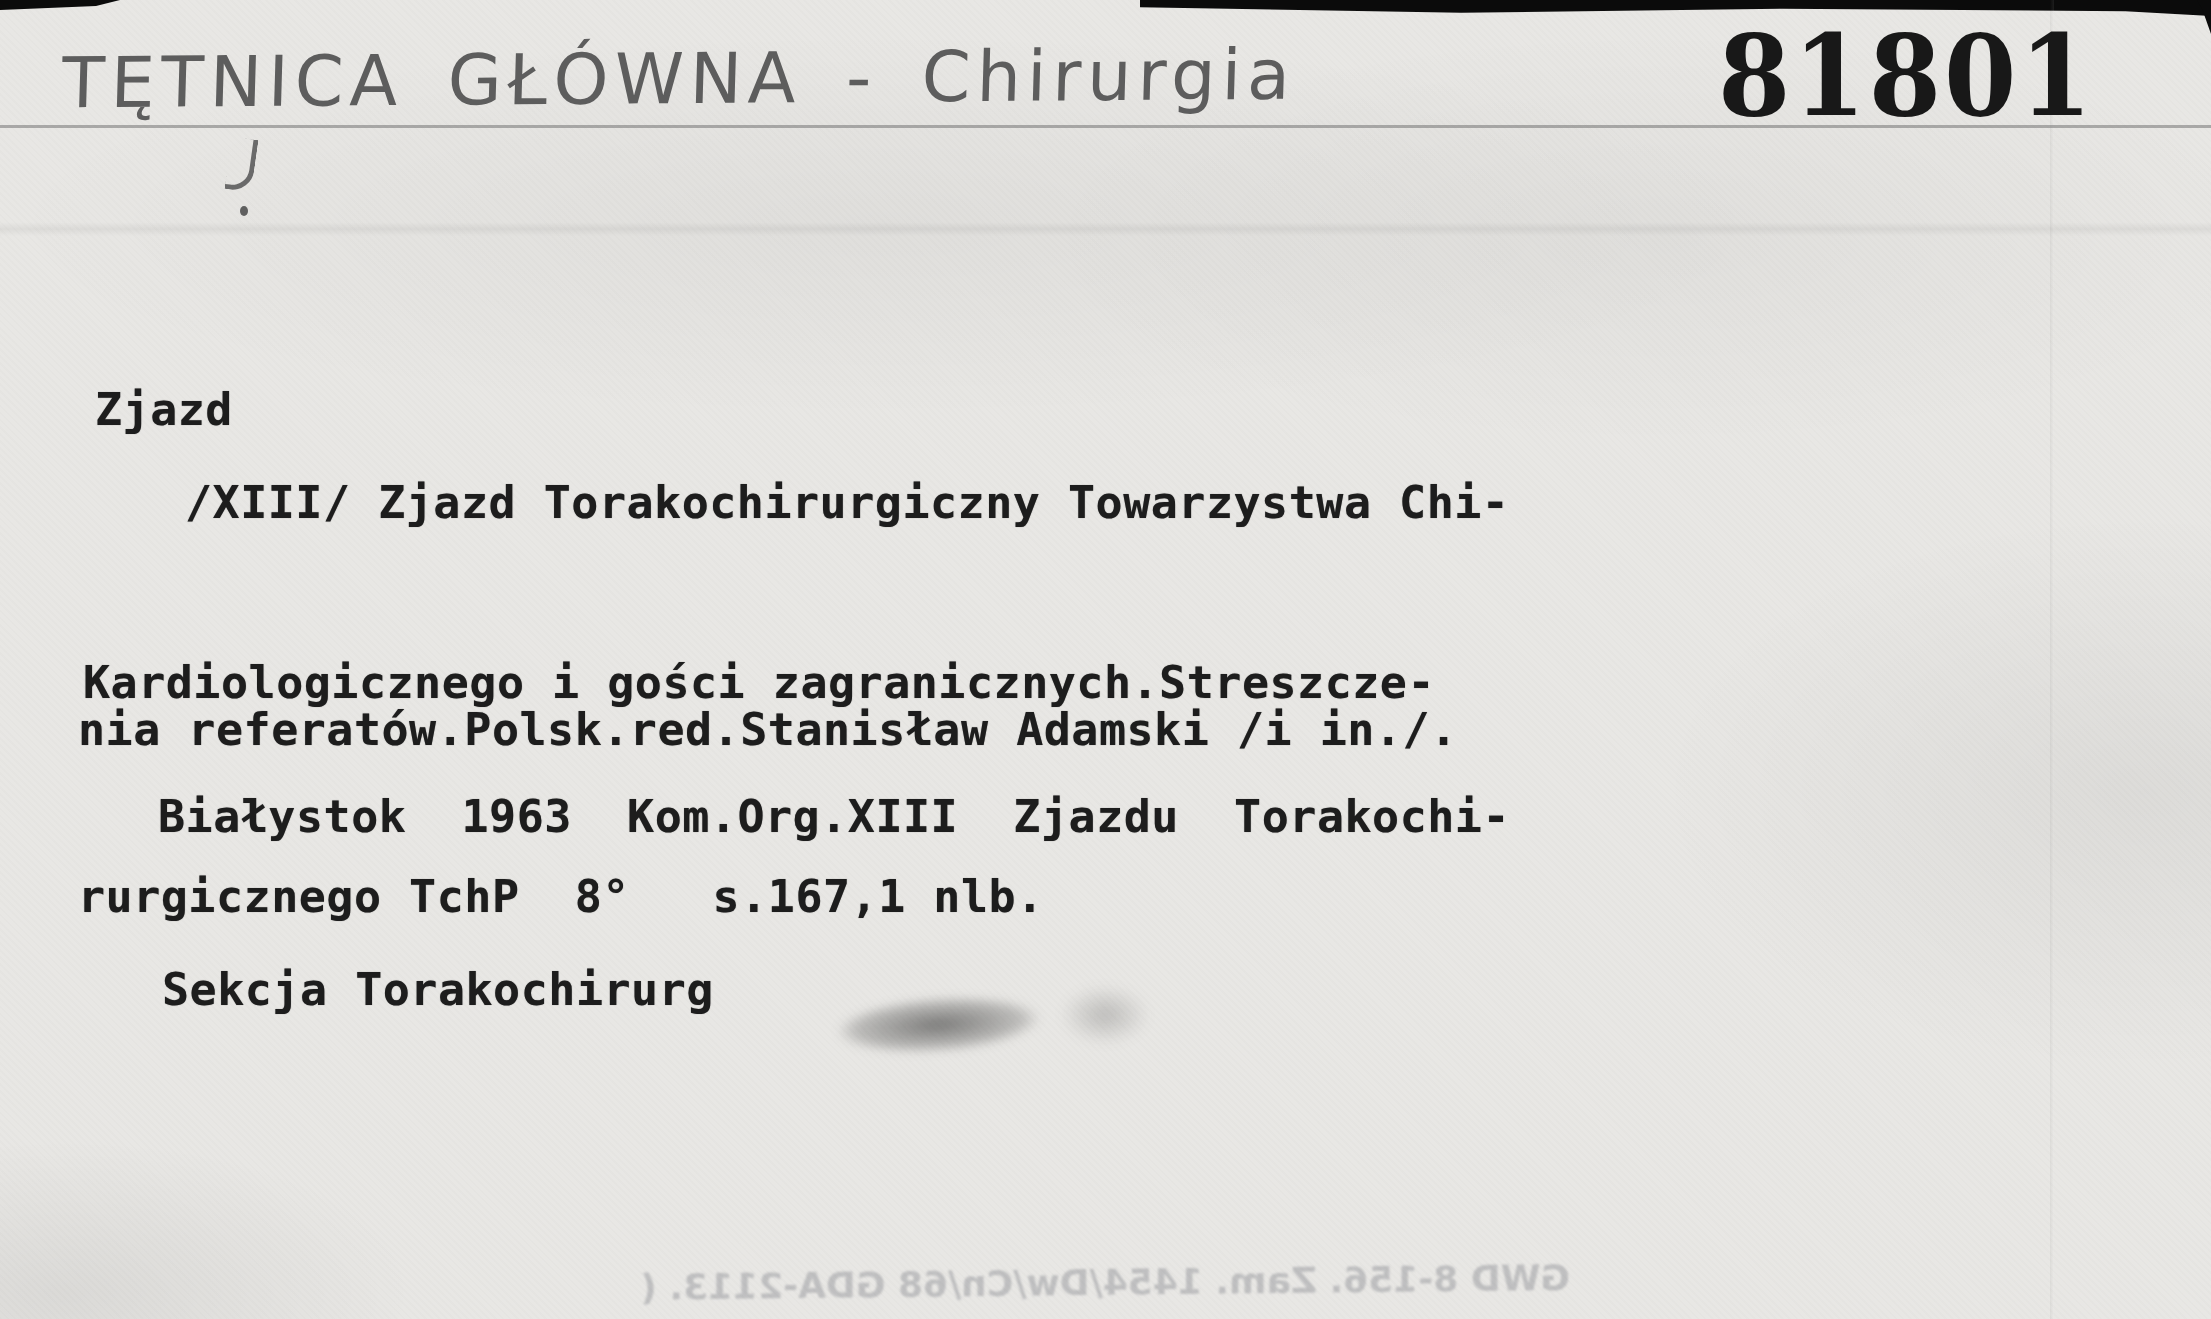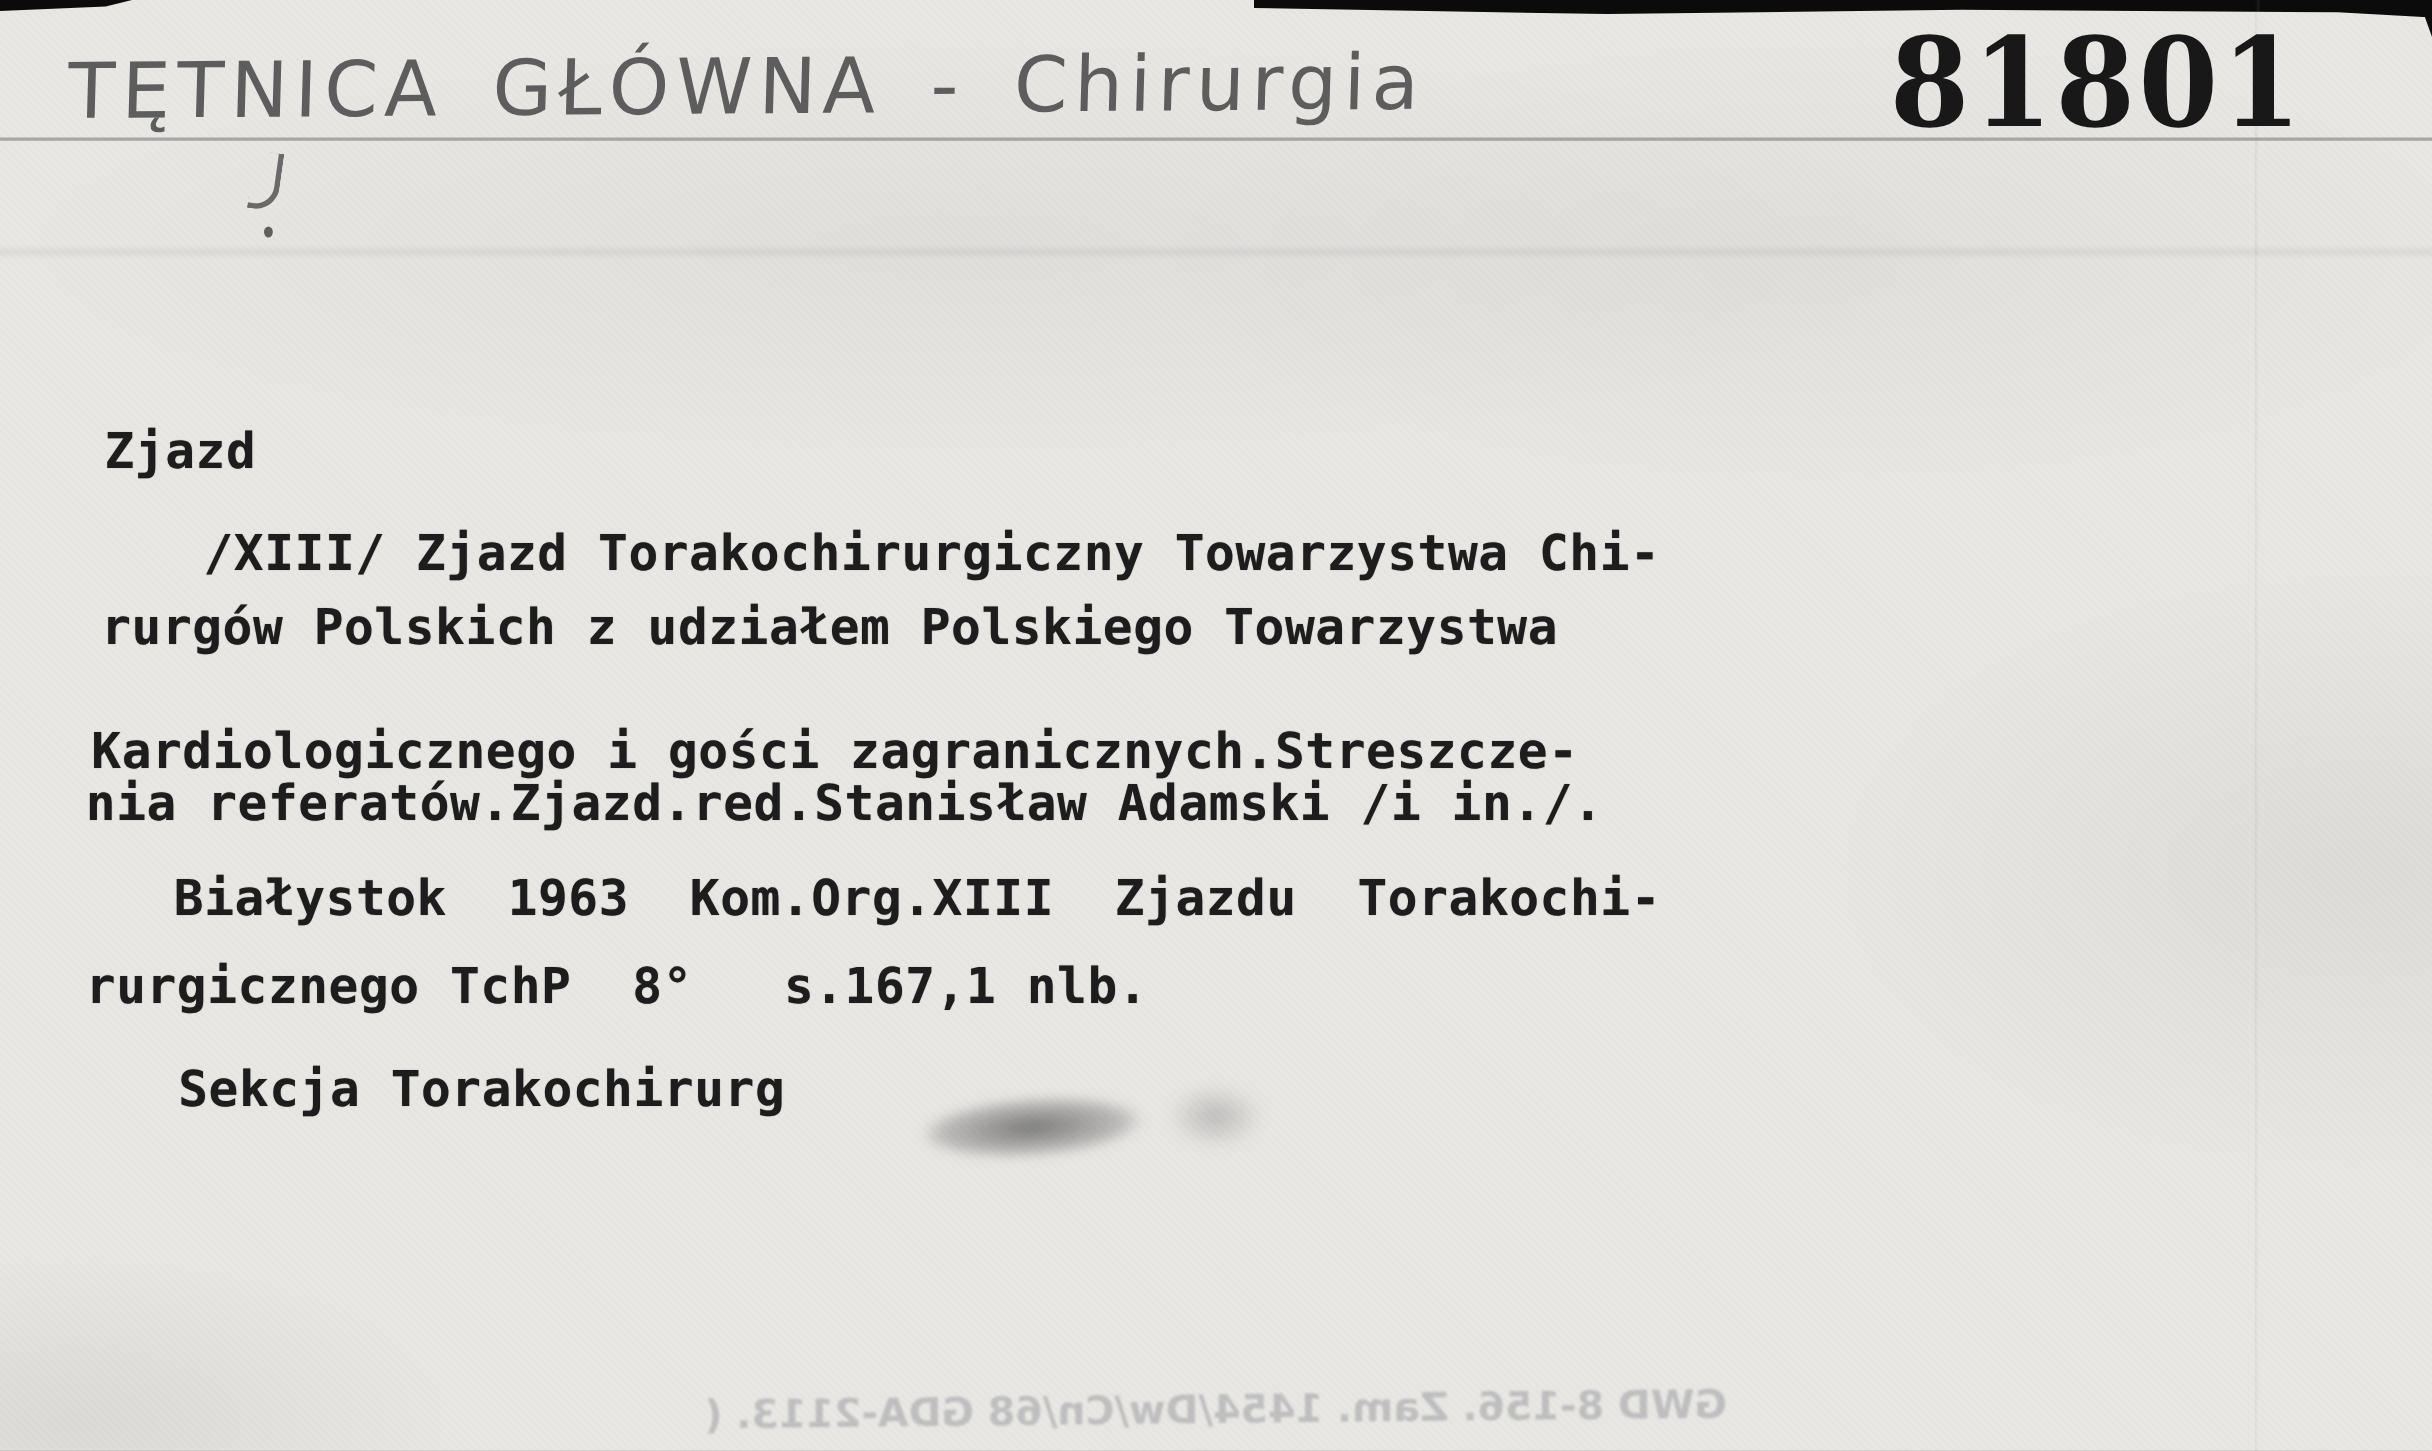--- a/index.html
+++ b/index.html
@@ -83,23 +83,22 @@
   <div class="rule-faint" style="top:222px;"></div>
 
   <div class="hand">TĘTNICA GŁÓWNA - Chirurgia</div>
   <div class="ogonek-hook"></div>
   <div class="ogonek-dot"></div>
 
   <div class="stamp">81801</div>
 
   <div class="typed" style="left:95px;top:383px;">Zjazd</div>
   <div class="typed" style="left:185px;top:476px;">/XIII/ Zjazd Torakochirurgiczny Towarzystwa Chi-</div>
-  <div class="typed" style="left:92px;top:543px;">rurgów Polskich z udziałem Polskiego Towarzystwa</div>
   <div class="typed" style="left:83px;top:656px;">Kardiologicznego i gości zagranicznych.Streszcze-</div>
-  <div class="typed" style="left:78px;top:703px;">nia referatów.Zjazd.red.Stanisław Adamski /i in./.</div>
+  <div class="typed" style="left:78px;top:703px;">nia referatów.Polsk.red.Stanisław Adamski /i in./.</div>
   <div class="typed" style="left:158px;top:790px;">Białystok  1963  Kom.Org.XIII  Zjazdu  Torakochi-</div>
   <div class="typed" style="left:78px;top:870px;">rurgicznego TchP  8°   s.167,1 nlb.</div>
 
   <div class="typed" style="left:162px;top:963px;">Sekcja Torakochirurg</div>
   <div class="smudge"></div>
   <div class="smudge2"></div>
 
   <div class="mirror-note">GWD 8-156. Zam. 1454/Dw/Cn/68 GDA-2113. (</div>
 
 </div>

